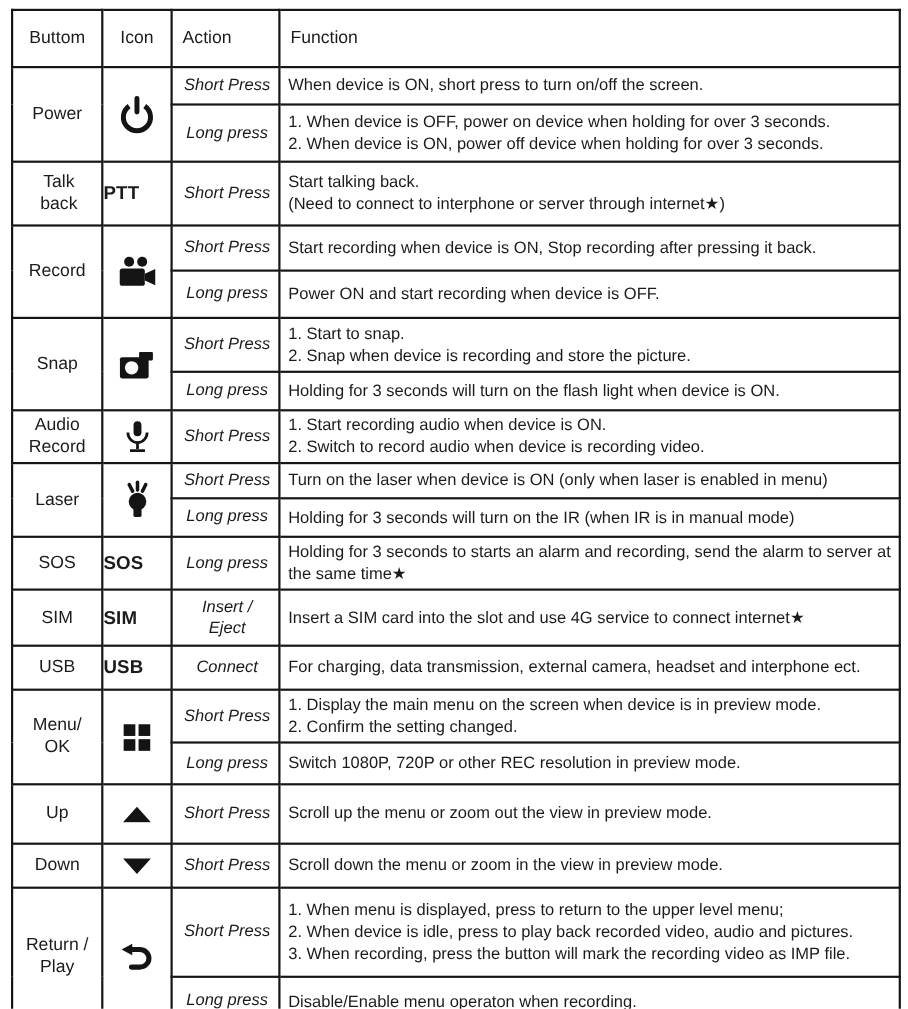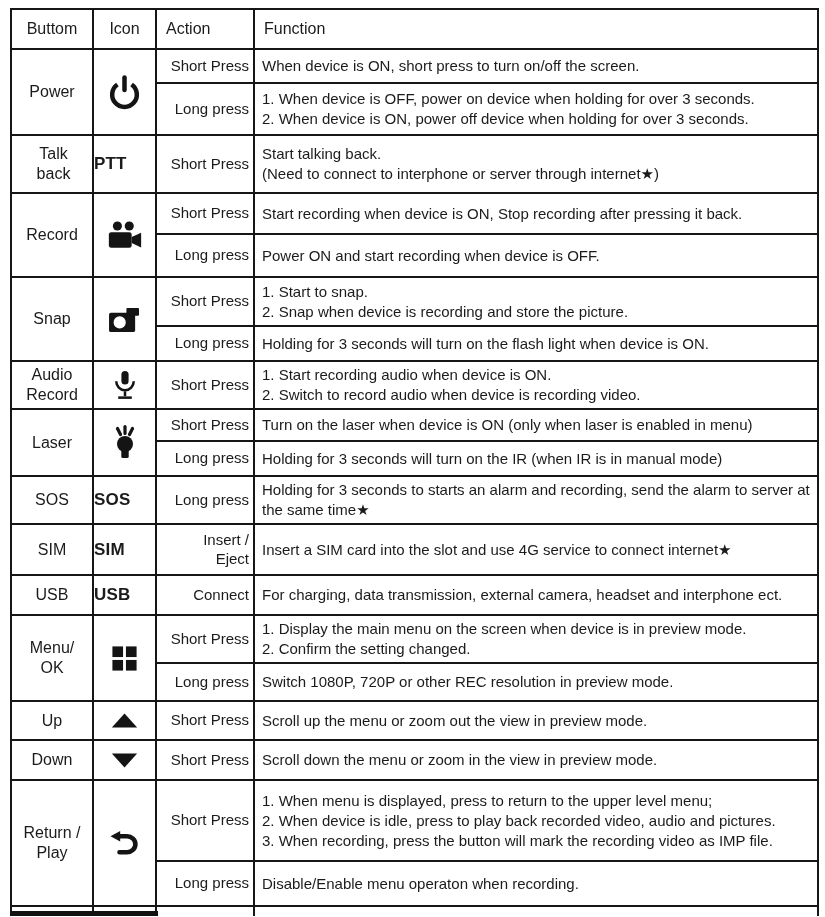--- a/index.html
+++ b/index.html
@@ -27,21 +27,21 @@
   th.c{text-align:center;}
   th.l{text-align:left;padding-left:9px;margin-top:14px;}
   td.btn{
     text-align:center;font-size:16px;line-height:20px;
     white-space:pre-line;padding:2px 3px;
   }
   td.btn.left{text-align:center;padding-left:6px;}
   td.ico{text-align:left;padding:0;}
   td.act{
     font-size:15px;padding:2px 4px 4px 7px;line-height:19px;
-    white-space:pre-line;text-align:right;
+    white-space:pre-line;text-align:center;font-style:italic;
   }
   td.fun{
     font-size:15px;line-height:20px;padding:3px 6px 3px 7px;
     white-space:pre-line;text-align:left;
   }
   .ticon{font-weight:bold;font-size:17px;letter-spacing:0.2px;}
   svg{display:block;margin:0 auto;}
   svg .st{stroke:#141414;fill:none;}
   svg .fl{fill:#141414;stroke:none;}
   tr.stub td{border-bottom:none;}
@@ -55,21 +55,21 @@
 
 <div class="wrap">
 <table class="manual">
   <colgroup>
     <col style="width:82px">
         <col style="width:63px">
         <col style="width:98px">
         <col style="width:564px">
   </colgroup>
   <tbody>
-    <tr style="height:40px">
+    <tr style="height:52px">
       <th class="c">Buttom</th>
       <th class="c">Icon</th>
       <th class="l">Action</th>
       <th class="l">Function</th>
     </tr>
 
     <tr style="height:34px">
       <td class="btn" rowspan="2">Power</td>
       <td class="ico" rowspan="2">
         <svg width="37" height="37" viewBox="0 0 36 36">
@@ -209,21 +209,21 @@
       </td>
       <td class="act">Short Press</td>
       <td class="fun">1. Display the main menu on the screen when device is in preview mode.
 2. Confirm the setting changed.</td>
     </tr>
     <tr style="height:38px">
       <td class="act">Long press</td>
       <td class="fun">Switch 1080P, 720P or other REC resolution in preview mode.</td>
     </tr>
 
-    <tr style="height:39px">
+    <tr style="height:54px">
       <td class="btn">Up</td>
       <td class="ico">
         <svg width="27" height="15" viewBox="0 0 28 16">
           <polygon class="fl" points="14,0.5 27.5,15.5 0.5,15.5"></polygon>
         </svg>
       </td>
       <td class="act">Short Press</td>
       <td class="fun">Scroll up the menu or zoom out the view in preview mode.</td>
     </tr>
 

